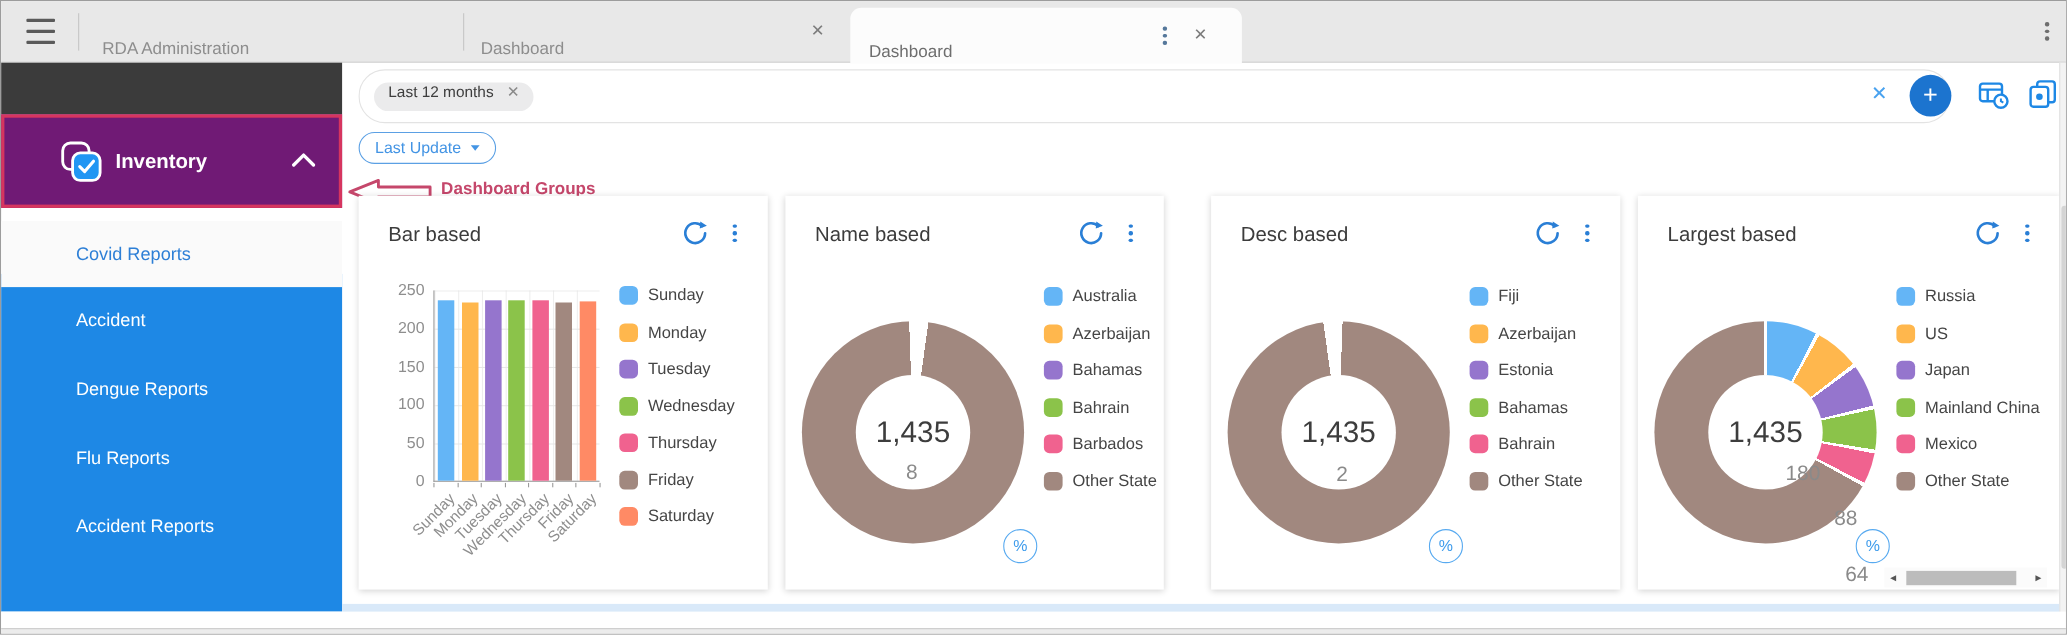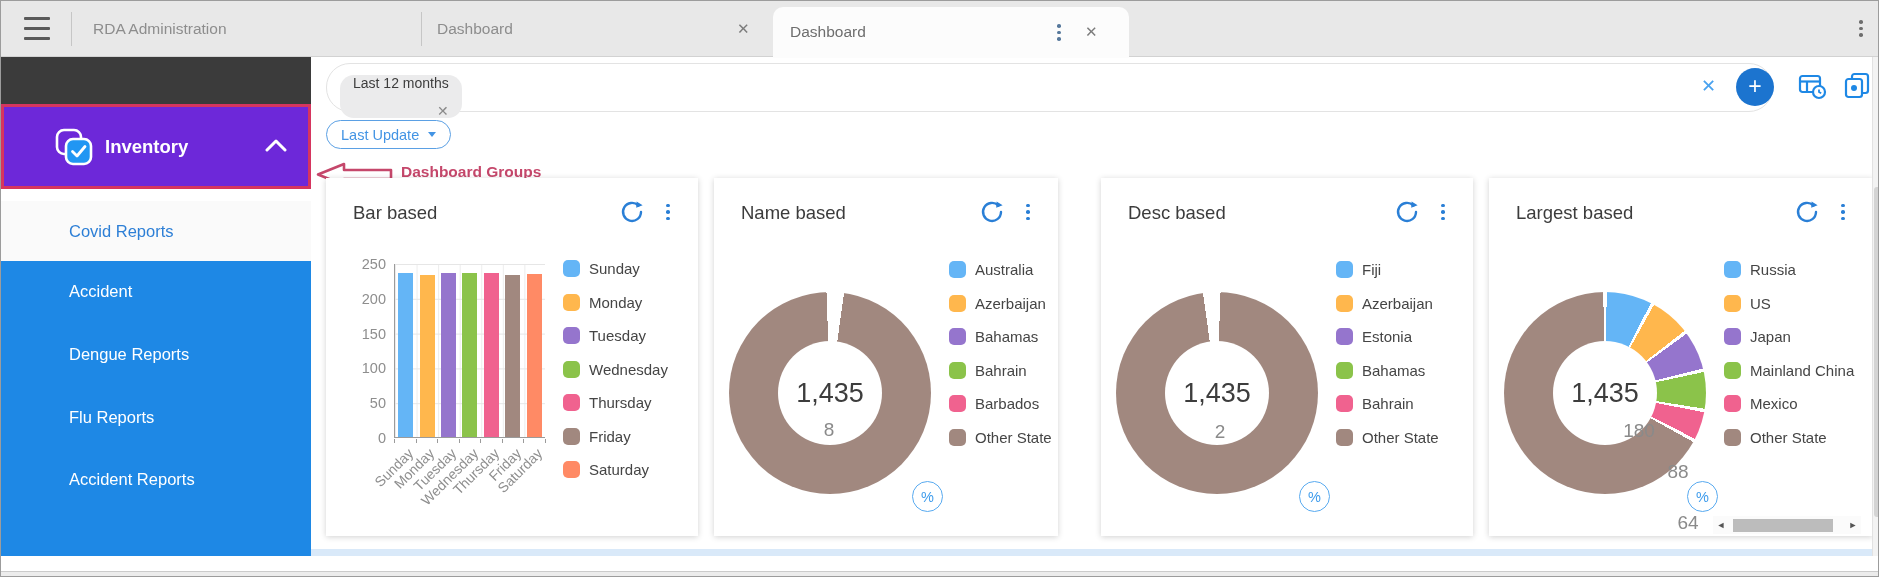--- a/index.html
+++ b/index.html
@@ -5,43 +5,43 @@
   html,body{margin:0;padding:0;background:#cfcfcf;}
   *{box-sizing:border-box;}
   #screen{position:relative;width:1879px;height:577px;background:#ffffff;
     font-family:"Liberation Sans","DejaVu Sans",sans-serif;overflow:hidden;
     border:1px solid #9c9c9c;}
   
   .topbar{position:absolute;left:0;top:0;width:1879px;height:56px;background:#e8e8e8;border-bottom:1px solid #d2d2d2;}
   .hamburger{position:absolute;left:23px;top:16px;width:26px;height:23px;display:flex;flex-direction:column;justify-content:space-between;cursor:pointer;}
   .hamburger span{display:block;height:3.4px;background:#5a5a5a;border-radius:1px;}
   .tab-sep{position:absolute;top:11px;width:1px;height:34px;background:#c6c6c6;}
-  .tab-label{position:absolute;top:0;height:56px;line-height:56px;font-size:15.5px;color:#8d8d8d;white-space:nowrap;}
+  .tab-label{position:absolute;top:16px;height:56px;line-height:56px;font-size:15.5px;color:#8d8d8d;white-space:nowrap;}
   .tab-close{position:absolute;top:0;height:56px;line-height:56px;font-size:15px;color:#7c7c7c;cursor:pointer;}
   .active-tab{position:absolute;left:772px;top:6px;width:356px;height:51px;background:#fcfcfc;border-radius:10px 10px 0 0;}
   .active-tab .tab-label{left:17px;color:#6e6e6e;height:50px;line-height:50px;}
   .kebab{display:flex;flex-direction:column;gap:3px;align-items:center;cursor:pointer;}
   .kebab i{width:3.6px;height:3.6px;border-radius:50%;display:block;}
   .tab-kebab{position:absolute;left:284px;top:17px;}
   .tab-kebab i{background:#56789b;}
   .active-tab .tab-close{left:312px;height:50px;line-height:50px;}
   .win-kebab{position:absolute;left:1858px;top:19px;}
   .win-kebab i{background:#6e6e6e;}
   
   .side-dark{position:absolute;left:0;top:56px;width:310px;height:47px;background:#3b3b3b;}
-  .side-group{position:absolute;left:0;top:103px;width:310px;height:85px;background:#6d28d9;border:3px solid #d6355f;cursor:pointer;}
+  .side-group{position:absolute;left:0;top:103px;width:310px;height:85px;background:#701a75;border:3px solid #d6355f;cursor:pointer;}
   .side-group .glabel{position:absolute;left:101px;top:0;height:79px;line-height:79px;color:#fff;font-size:18.5px;font-weight:bold;}
   .inv-icon{position:absolute;left:49px;top:19px;}
   .chevron-up{position:absolute;left:261px;top:32px;cursor:pointer;}
   .side-item{position:absolute;left:0;width:310px;height:60px;line-height:60px;font-size:16.5px;color:#ffffff;padding-left:68px;cursor:pointer;margin-top:12px;}
   .side-items-bg{position:absolute;left:0;top:248px;width:310px;height:307px;background:#1e88e5;}
   .side-item.selected{background:#fafafa;color:#2d7fd6;}
   
   .filter-wrap{position:absolute;left:325px;top:62px;width:1447px;height:49px;background:#fff;border:1px solid #e3e3e3;border-radius:24px;}
-  .chip{position:absolute;left:13px;top:11px;height:43px;background:#ebebec;border-radius:14px;display:inline-flex;align-items:flex-end;padding:0 13px;gap:12px;cursor:pointer;flex-direction:column;}
+  .chip{position:absolute;left:13px;top:11px;height:26px;background:#ebebec;border-radius:14px;display:inline-flex;align-items:flex-start;padding:0 13px;gap:12px;cursor:pointer;}
   .chip .chip-label{font-size:14px;color:#3d3d3d;white-space:nowrap;}
   .chip .chip-x{font-size:14px;color:#8a8a8a;cursor:pointer;}
   .clear-x{position:absolute;left:1374px;top:11px;font-size:18px;color:#49a2ef;font-weight:bold;cursor:pointer;}
   .add-btn{position:absolute;left:1409px;top:4px;width:38px;height:38px;border-radius:50%;background:#1c74cf;color:#fff;font-size:23px;line-height:36px;text-align:center;cursor:pointer;}
   .top-icon{position:absolute;top:71px;cursor:pointer;}
   .pill{position:absolute;left:325px;top:119px;height:29px;border:1.5px solid #5ba0e4;border-radius:15px;display:inline-flex;align-items:center;gap:9px;padding:0 14px;cursor:pointer;}
   .pill .pill-label{color:#4394e4;font-size:14.5px;white-space:nowrap;}
   .pill .caret{width:0;height:0;border-left:4.5px solid transparent;border-right:4.5px solid transparent;border-top:5.5px solid #4394e4;}
   
   .annot-text{position:absolute;left:400px;top:162px;font-size:15.5px;font-weight:bold;color:#c5476b;white-space:nowrap;}

